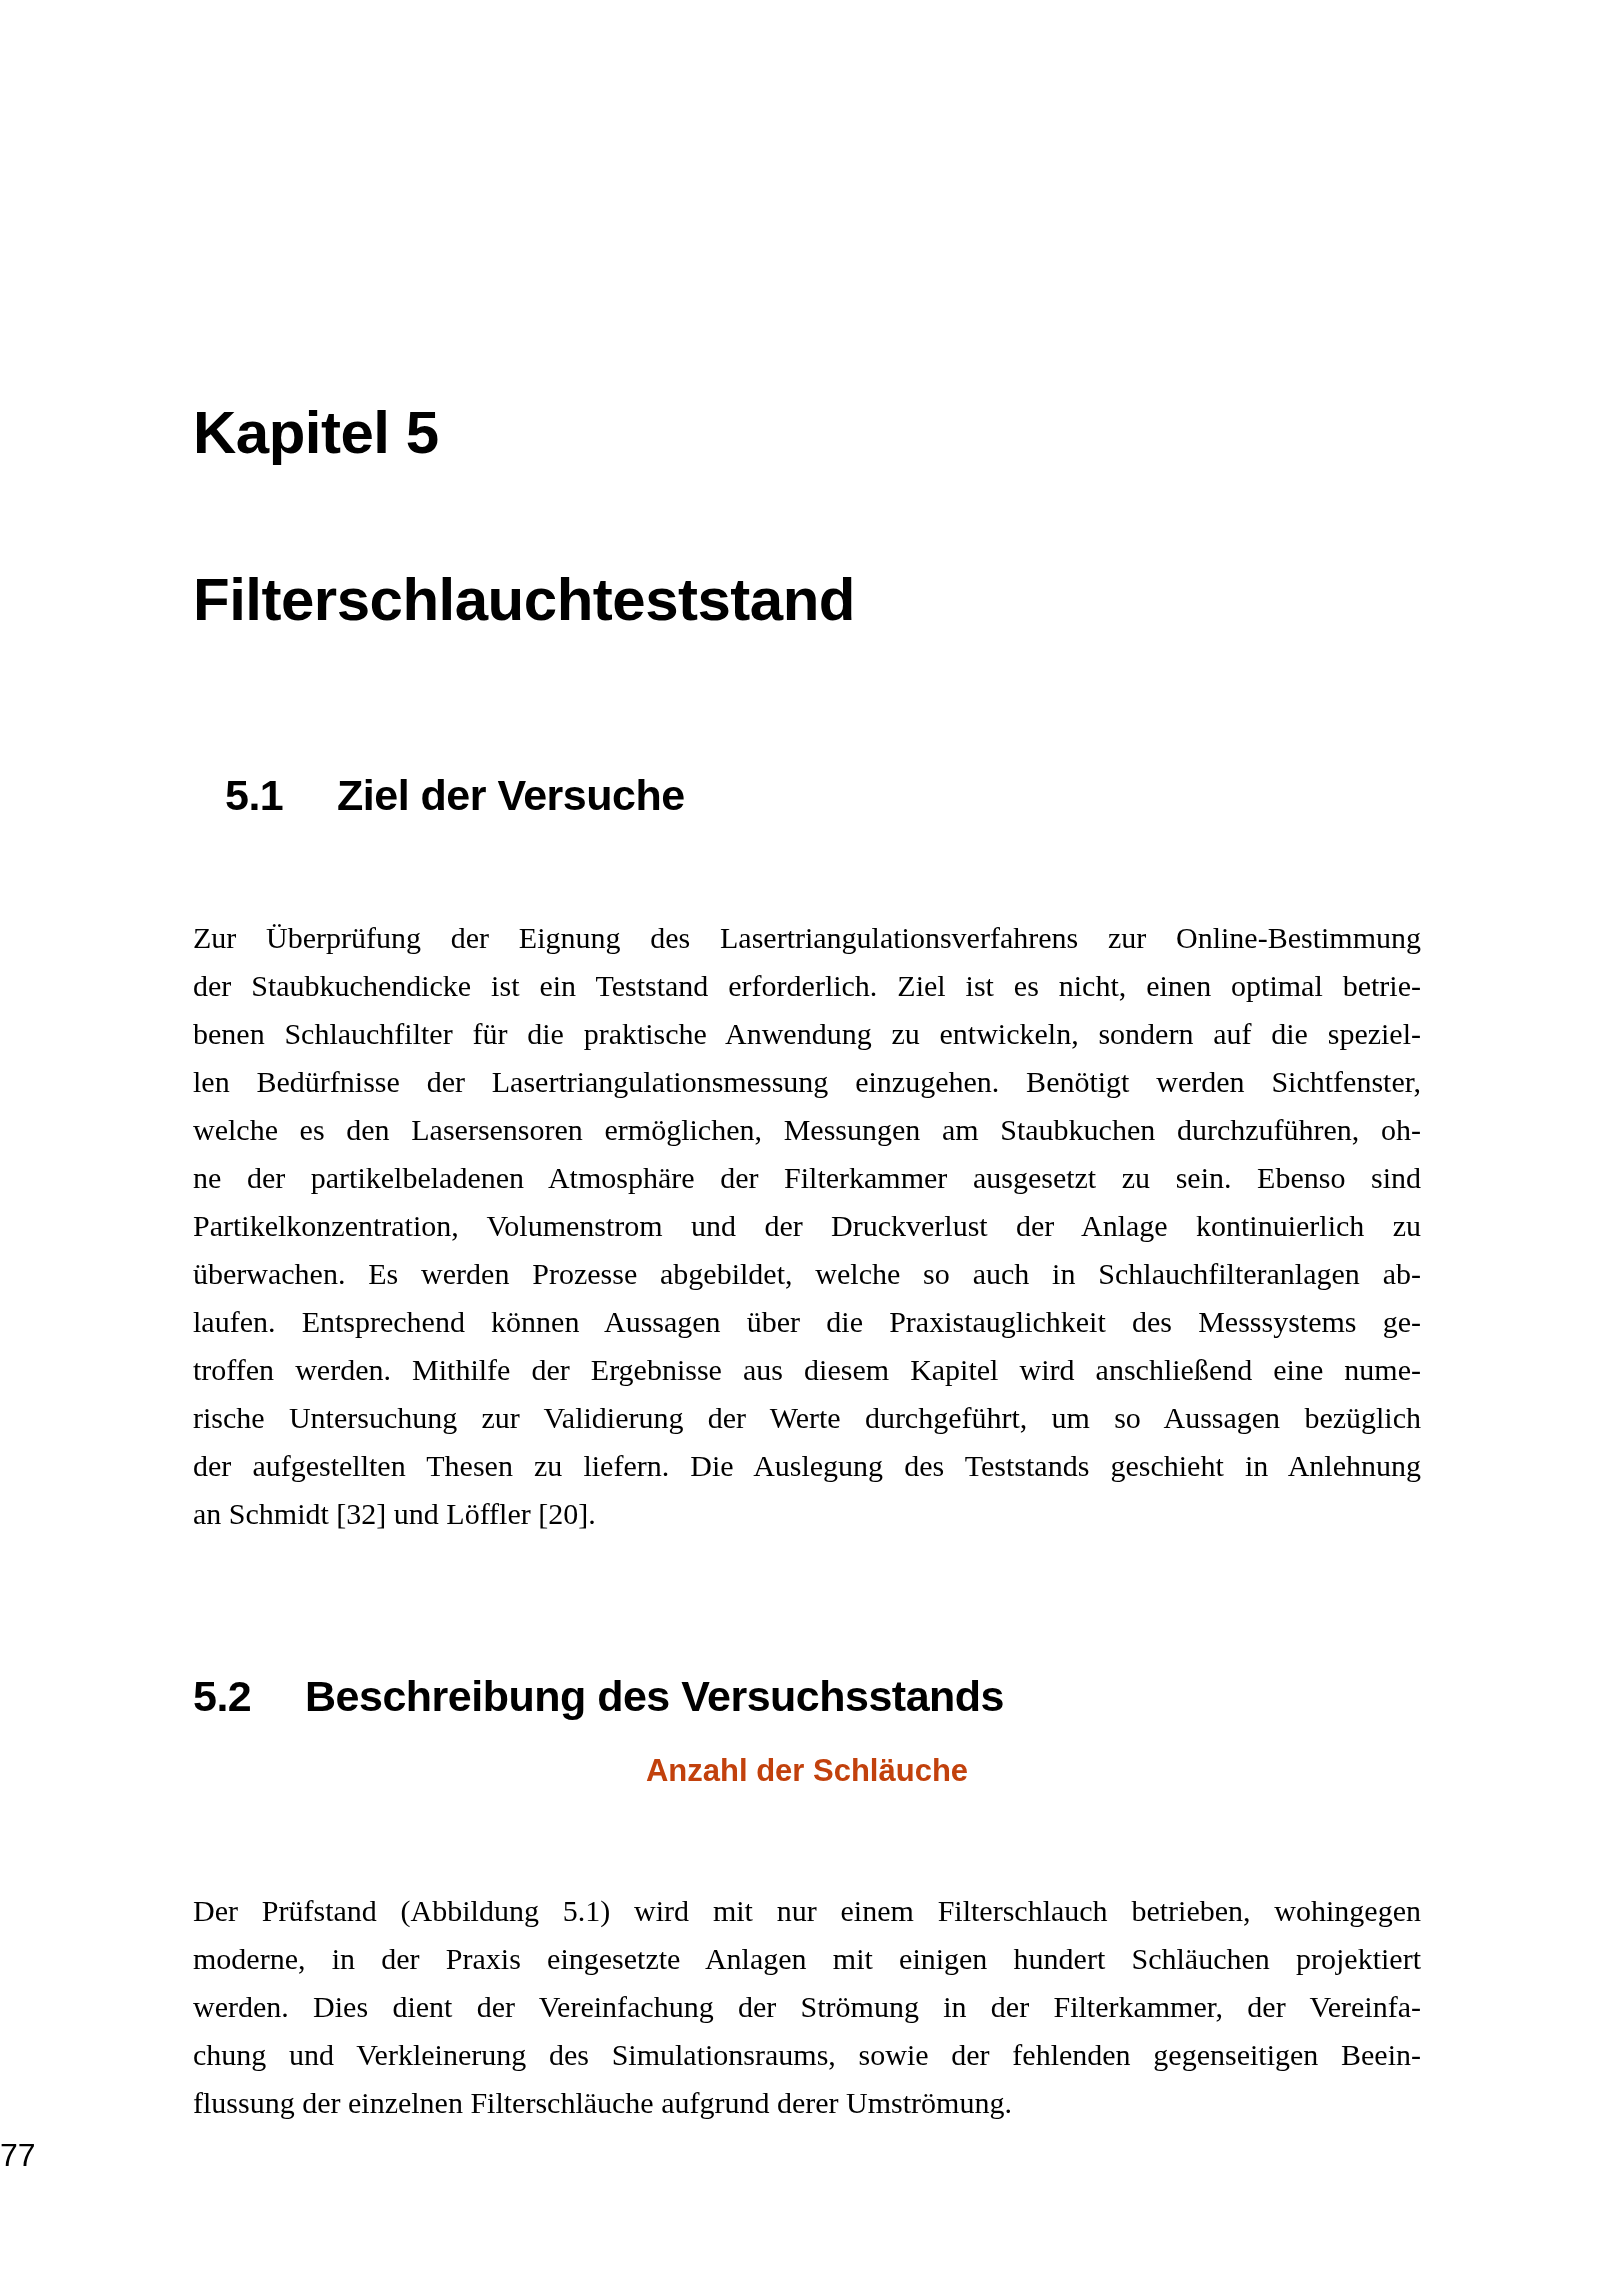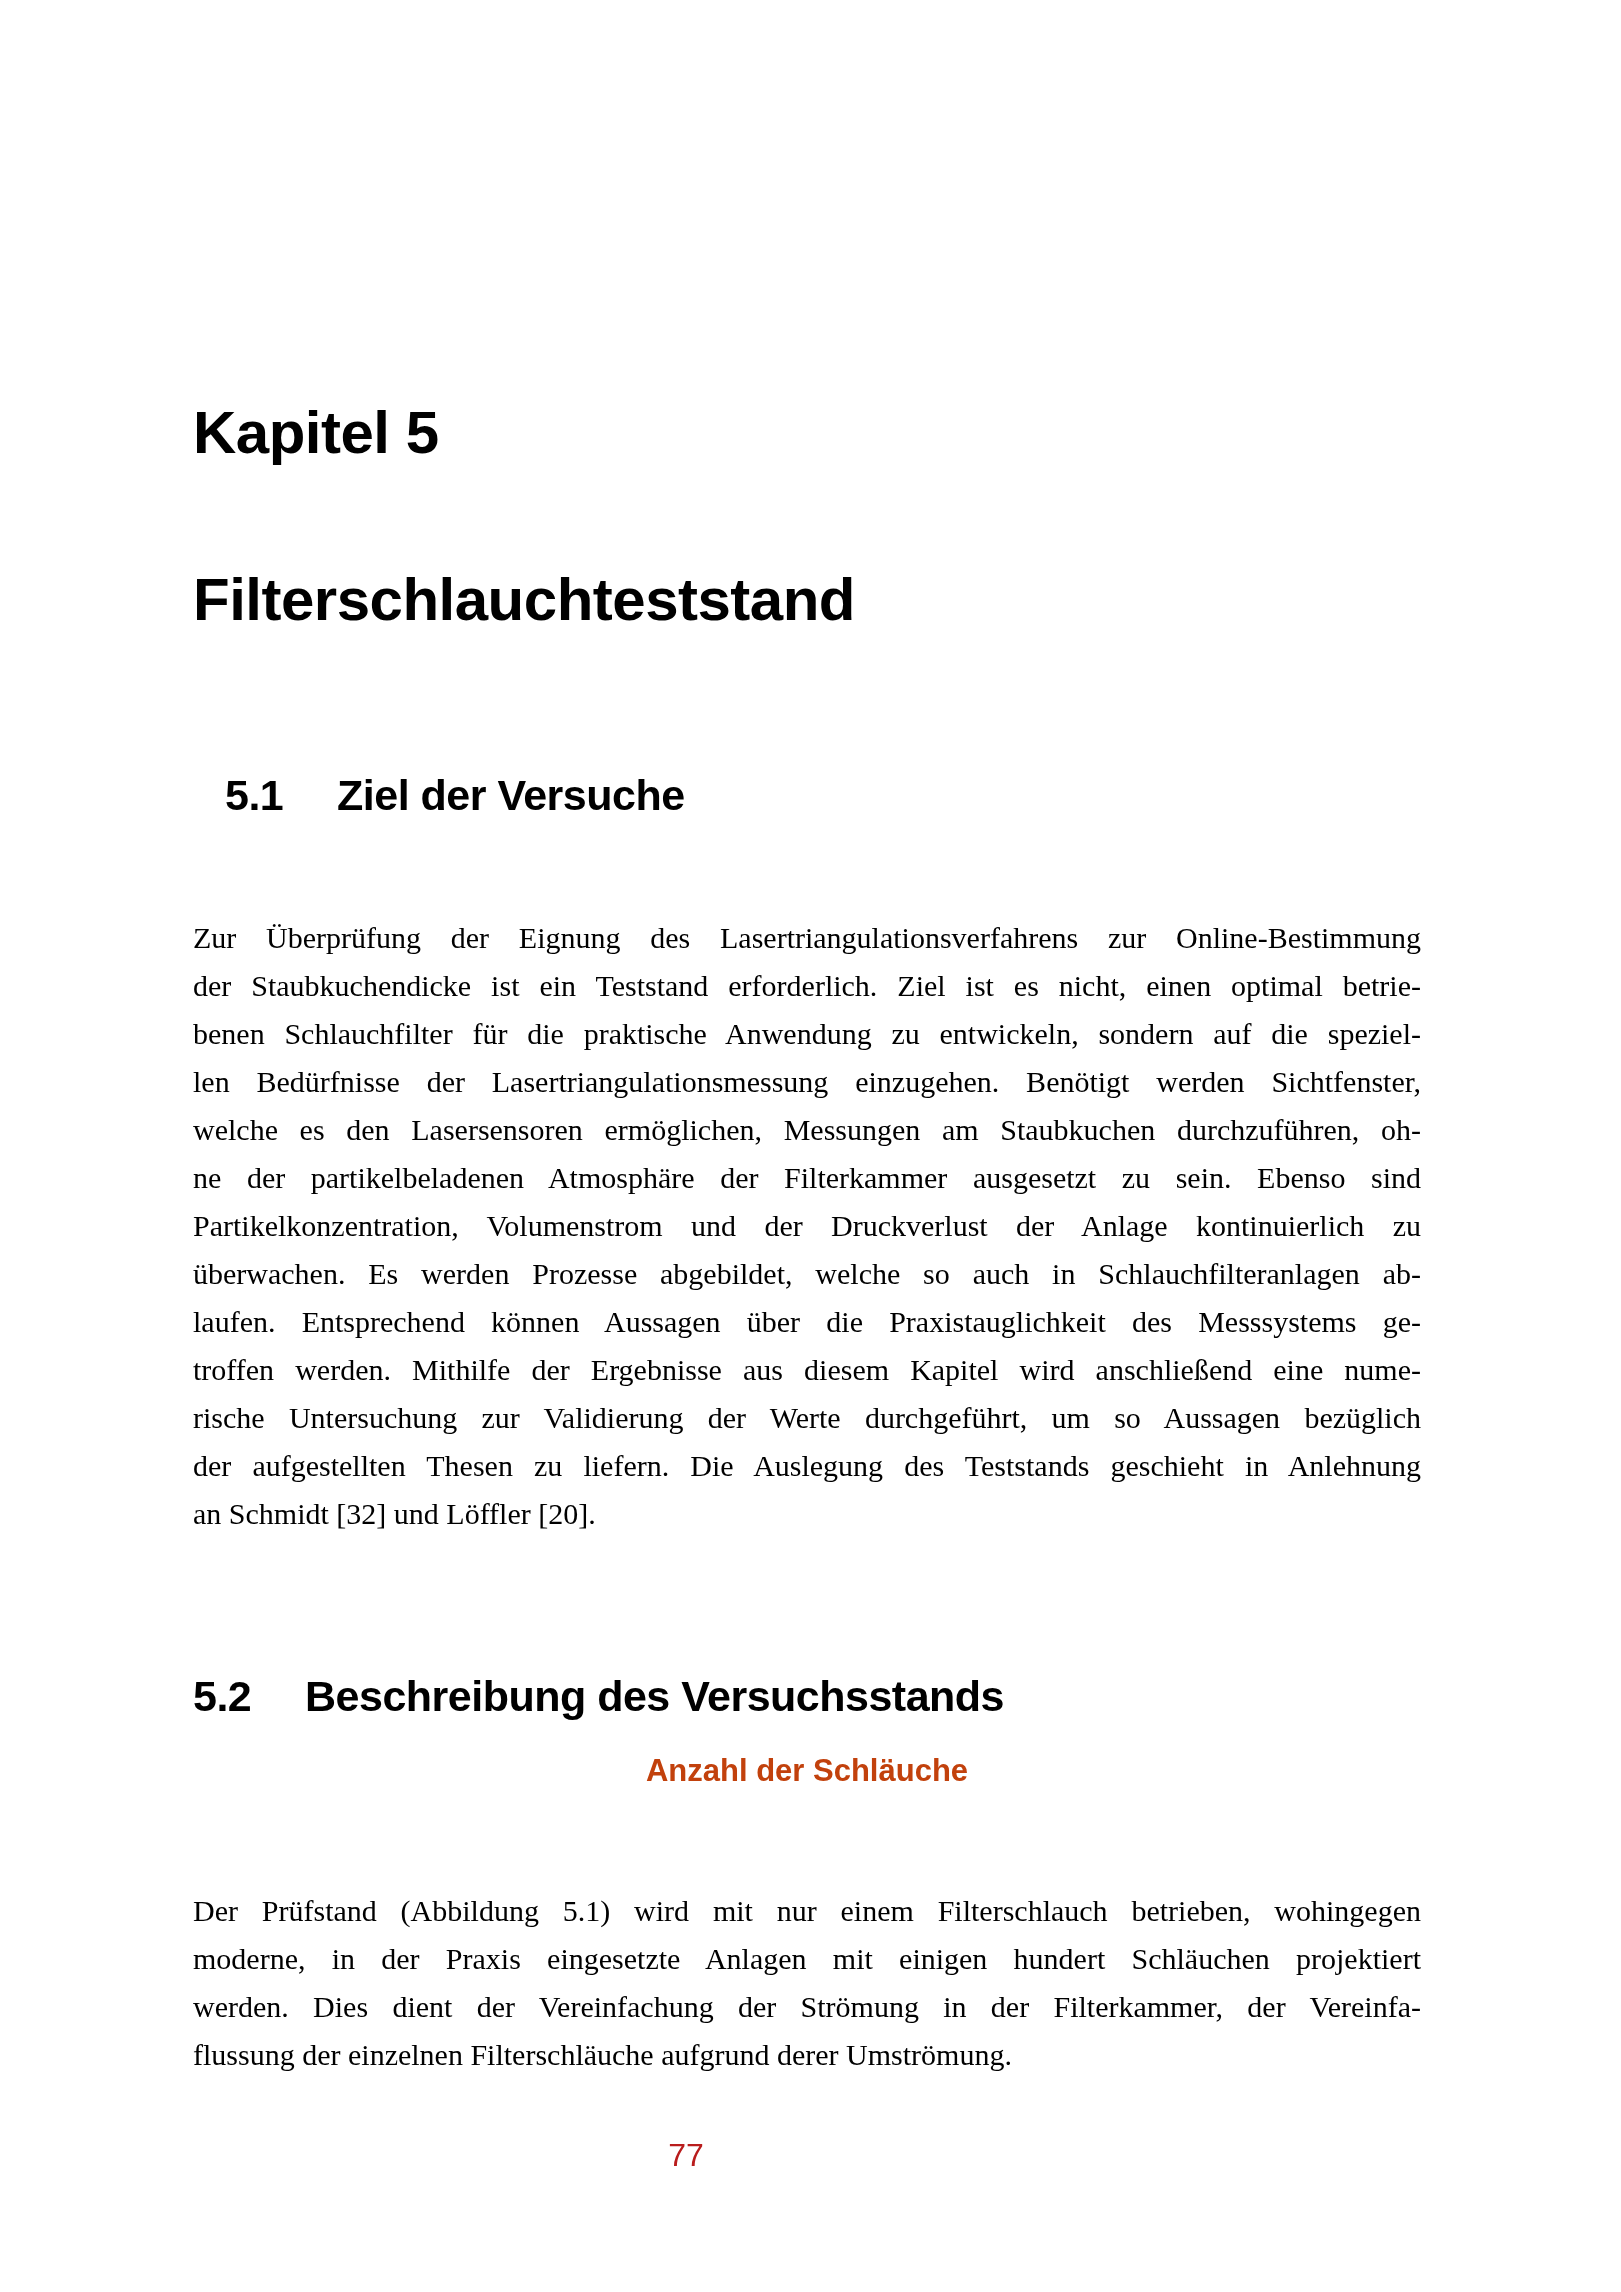--- a/index.html
+++ b/index.html
@@ -55,24 +55,24 @@
     text-align-last: justify;
     white-space: normal;
   }
   .body-line.last {
     text-align: left;
     text-align-last: left;
   }
   .page-number {
     left: 0;
     width: 1372px;
-    text-align: center;
+    text-align: left;
     font-family: "Liberation Sans", "DejaVu Sans", sans-serif;
     font-size: 32px;
-    color: #b91c1c;
+    color: #000000;
   }
 </style>
 </head>
 <body>
 
 <div class="page">
 
   <div class="abs content-col chapter-heading" style="top: 400px;">Kapitel 5</div>
 
   <div class="abs content-col chapter-heading" style="top: 567px;">Filterschlauchteststand</div>
@@ -100,19 +100,20 @@
   <div class="abs content-col section-heading" style="top: 1649px; margin-top: 24px;">
     <span class="sec-num">5.2</span><span>Beschreibung des Versuchsstands</span>
   </div>
 
   <div class="abs content-col subsection-heading" style="top: 1754px;">Anzahl der Schläuche</div>
 
   <div class="abs content-col body-paragraph" style="top: 1851px;">
       <div class="body-line">Der Prüfstand (Abbildung 5.1) wird mit nur einem Filterschlauch betrieben, wohingegen</div>
       <div class="body-line">moderne, in der Praxis eingesetzte Anlagen mit einigen hundert Schläuchen projektiert</div>
       <div class="body-line">werden. Dies dient der Vereinfachung der Strömung in der Filterkammer, der Vereinfa-</div>
+      <div class="body-line">chung und Verkleinerung des Simulationsraums, sowie der fehlenden gegenseitigen Beein-</div>
       <div class="body-line last">flussung der einzelnen Filterschläuche aufgrund derer Umströmung.</div>
     </div>
 
   <div class="abs page-number" style="top: 2137px;">77</div>
 
 </div>
 
 
 </body></html>

